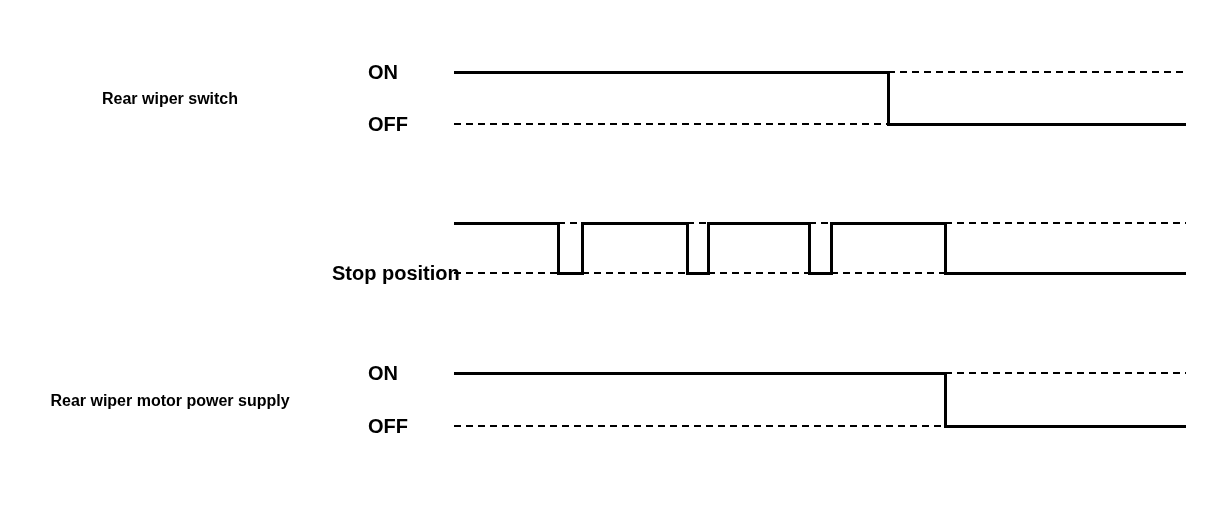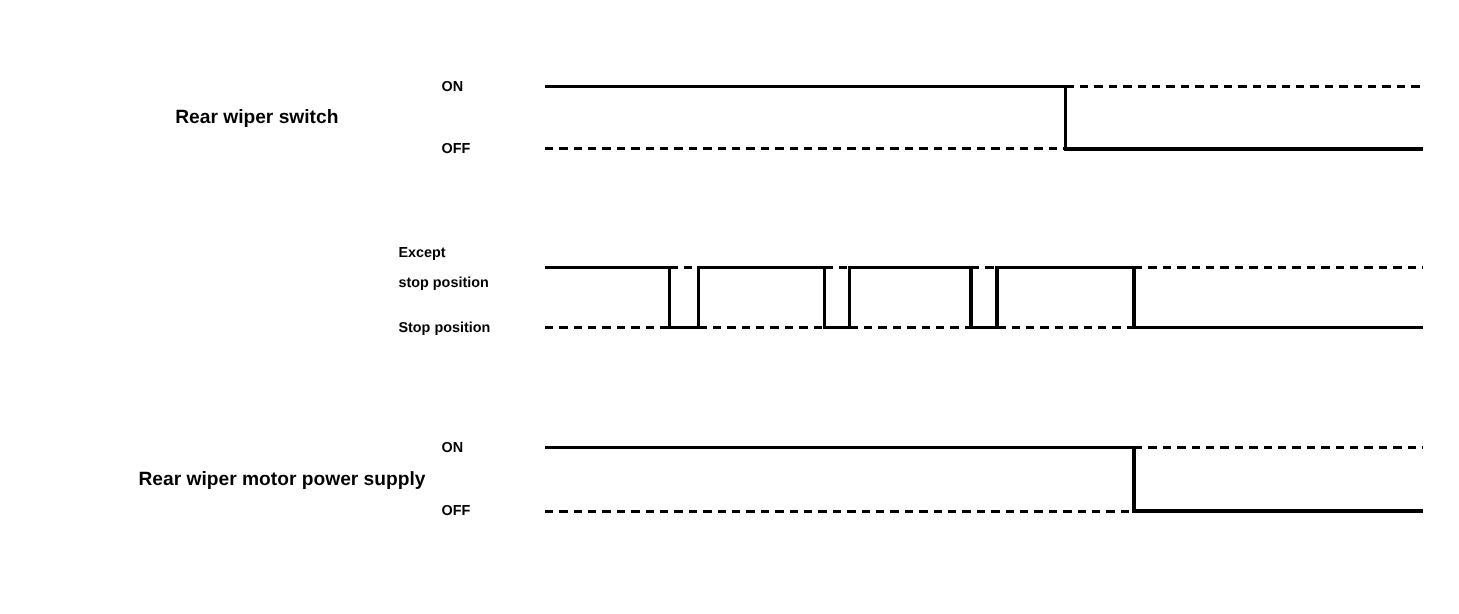--- a/index.html
+++ b/index.html
@@ -24,26 +24,25 @@
   .signal-name {
     position: absolute;
     left: 0;
     width: 340px;
     text-align: center;
     transform: translateY(-50%);
     font-size: 16px;
     font-weight: bold;
     line-height: 25px;
     white-space: nowrap;
-    padding-left: 44px;
   }
   .level-label {
     position: absolute;
     transform: translateY(-50%);
-    font-size: 12px;
+    font-size: 20px;
     font-weight: bold;
     line-height: 25px;
     white-space: pre-line;
   }
 </style>
 </head>
 <body>
 
 <div class="diagram">
   <svg width="1216" height="512" viewBox="0 0 1216 512" xmlns="http://www.w3.org/2000/svg">
@@ -61,20 +60,18 @@
       <path d="M 454 223 H 558 V 273 H 582 V 223 H 687 V 273 H 708 V 223 H 809 V 273 H 831 V 223 H 945 V 273 H 1186" fill="none" stroke="#000000" stroke-width="3" shape-rendering="crispEdges"></path>
       <line x1="454" x2="945" y1="426" y2="426" stroke="#000000" stroke-width="2.5" stroke-dasharray="7,5" shape-rendering="crispEdges"></line>
       <line x1="945" x2="1186" y1="373" y2="373" stroke="#000000" stroke-width="2.5" stroke-dasharray="7,5" shape-rendering="crispEdges"></line>
       <path d="M 454 373 H 945 V 426 H 1186" fill="none" stroke="#000000" stroke-width="3" shape-rendering="crispEdges"></path>
     </svg>
 
   <div class="signal-name" style="top: 98px;">Rear wiper switch</div>
   <div class="level-label" style="left: 368px; top: 72px;">ON</div>
   <div class="level-label" style="left: 368px; top: 124px;">OFF</div>
 
-  <div class="level-label" style="left: 332px; top: 223px;">Except
-stop position</div>
   <div class="level-label" style="left: 332px; top: 273px;">Stop position</div>
 
-  <div class="signal-name" style="top: 400px; margin-left: 21px;">Rear wiper motor power supply</div>
+  <div class="signal-name" style="top: 400px;">Rear wiper motor power supply</div>
   <div class="level-label" style="left: 368px; top: 373px;">ON</div>
   <div class="level-label" style="left: 368px; top: 426px;">OFF</div>
 </div>
 
 </body></html>

